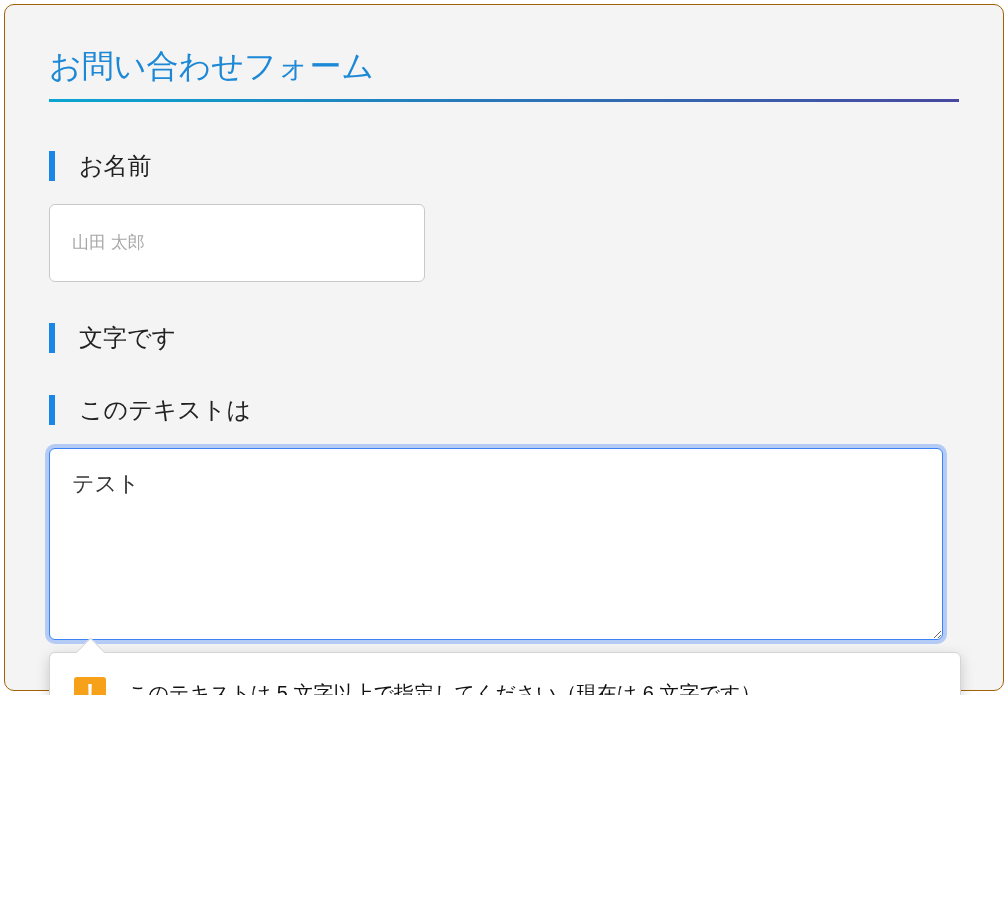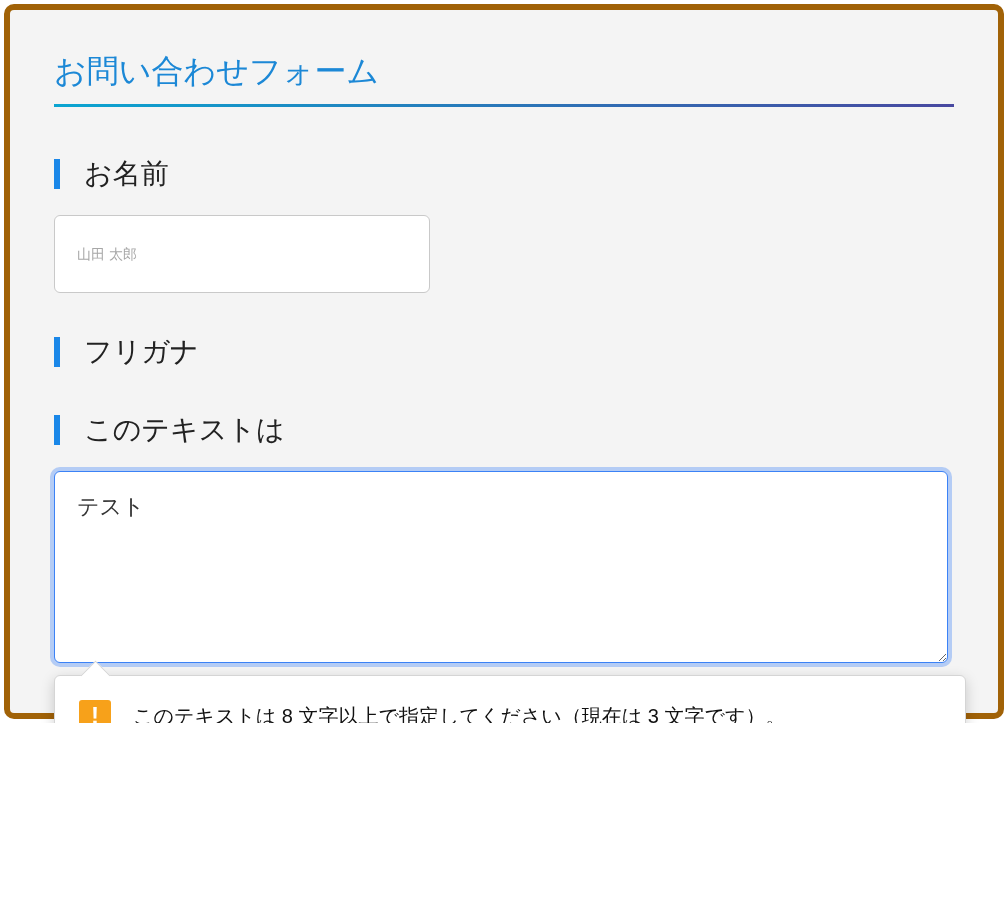--- a/index.html
+++ b/index.html
@@ -4,58 +4,58 @@
   <style>
     * { box-sizing: border-box; margin: 0; padding: 0; }
     body {
       font-family: -apple-system, BlinkMacSystemFont, "Hiragino Sans", "Hiragino Kaku Gothic ProN", sans-serif;
       background: #fff;
       padding: 4px;
     }
     .panel {
       width: 1000px;
       background: #f4f4f4;
-      border: 6px solid #a16207;
+      border: 1px solid #a16207;
       border-radius: 10px;
       padding: 40px 44px 50px 44px;
     }
     .form-title {
       color: #1c88d6;
       font-size: 32px;
       font-weight: 400;
       padding-bottom: 10px;
       border-bottom: 3px solid;
       border-image: linear-gradient(to right, #0aa5d1, #4848a0) 1;
       margin-bottom: 48px;
     }
     .field {
       margin-bottom: 40px;
     }
     .field-label {
       display: flex;
       align-items: center;
-      font-size: 28px;
+      font-size: 24px;
       color: #222;
       margin-bottom: 22px;
       font-weight: 400;
     }
     .bar {
       width: 6px;
       height: 30px;
       background: #1a87e8;
       margin-right: 24px;
       display: inline-block;
     }
     .text-input {
       width: 376px;
       height: 78px;
       border: 1px solid #c9c9c9;
       border-radius: 6px;
       background: #fff;
-      font-size: 14px;
+      font-size: 17px;
       padding: 0 22px;
       color: #333;
     }
     .text-input::placeholder { color: #a7a7a7; }
     .textarea-wrap {
       position: relative;
     }
     .textarea {
       width: 894px;
       height: 192px;
@@ -139,31 +139,31 @@
     <div class="field-label">
       <span class="bar"></span>
       <span>お名前</span>
     </div>
     <input class="text-input" type="text" placeholder="山田 太郎" style="">
   </div>
 
   <div class="field">
     <div class="field-label">
       <span class="bar"></span>
-      <span>フリガナ</span>
+      <span>文字です</span>
     </div>
   </div>
 
   <div class="field" style="margin-bottom:0;">
     <div class="field-label">
       <span class="bar"></span>
       <span>このテキストは</span>
     </div>
     <div class="textarea-wrap">
       <textarea class="textarea focused" style="">テスト</textarea>
       <div class="submit-hint"></div>
       <div class="tooltip">
         <div class="warn-badge">!</div>
-        <div class="tooltip-text">このテキストは 8 文字以上で指定してください（現在は 3 文字です）。</div>
+        <div class="tooltip-text">このテキストは 5 文字以上で指定してください（現在は 6 文字です）。</div>
       </div>
     </div>
   </div>
 </div>
 
 </body></html>

